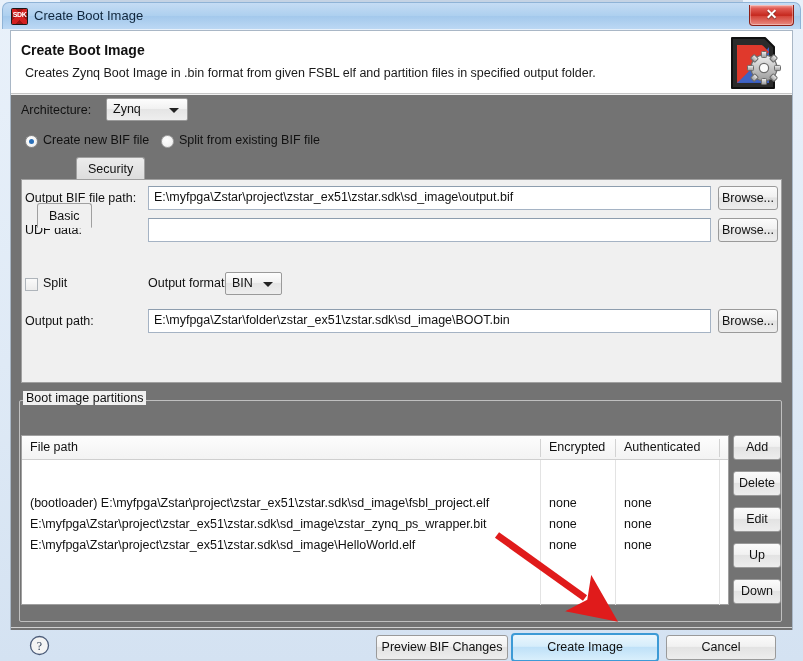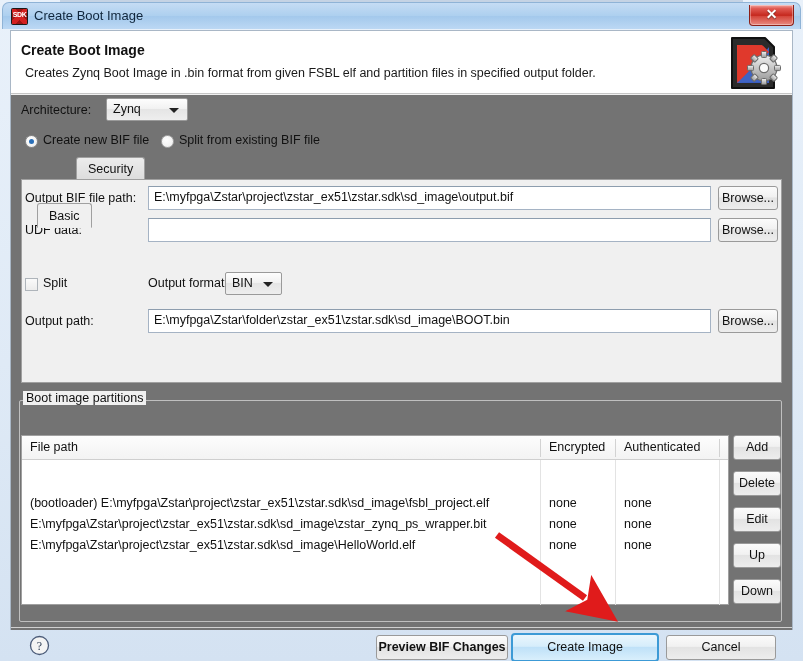--- a/index.html
+++ b/index.html
@@ -367,21 +367,21 @@
       </div>
 
       <div id="footer-sep"></div>
       <div id="help-icon">
         <svg width="21" height="21" viewBox="0 0 21 21">
           <circle cx="10.5" cy="10.5" r="9" fill="#f4f4f4" stroke="#4a5a77" stroke-width="1.3"></circle>
           <text x="10.5" y="15" text-anchor="middle" font-size="12" font-family="Liberation Serif, serif" fill="#26364f">?</text>
         </svg>
       </div>
 
-      <div class="btn footbtn" style="left:365px; width:132px;font-weight:bold;">
+      <div class="btn footbtn" style="left:365px; width:132px;">
         <span>Preview BIF Changes</span>
       </div>
 
       <div id="create-btn">
         <span>Create Image</span>
       </div>
 
       <div class="btn footbtn" style="left:655px; width:110px;">
         <span>Cancel</span>
       </div>

